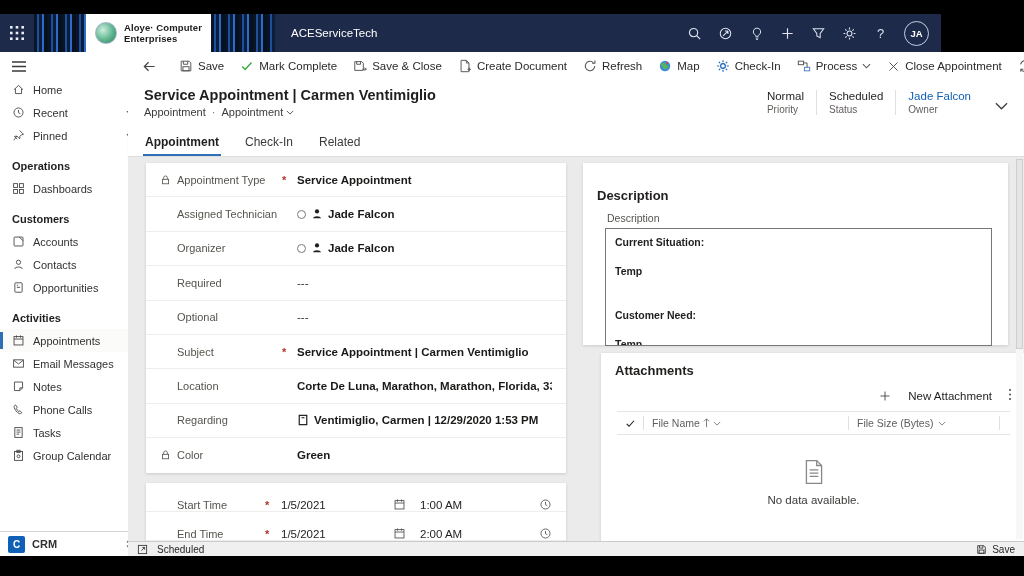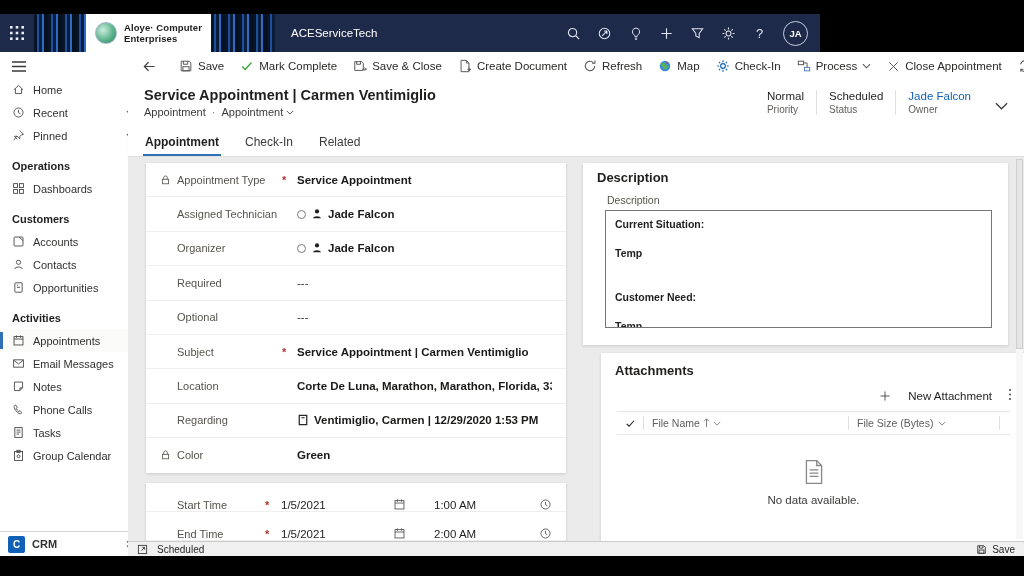--- a/index.html
+++ b/index.html
@@ -1,20 +1,20 @@
 <!DOCTYPE html>
 <html><head>
 <meta charset="utf-8">
 <style>
   *{box-sizing:border-box;margin:0;padding:0}
   html,body{width:1024px;height:576px;overflow:hidden}
   body{background:#000;font-family:"Liberation Sans",sans-serif;position:relative}
 
   
-  .appbar{position:absolute;top:14px;left:0;width:820px;height:38px;background:#1e2a4a;display:flex;align-items:center;color:#e9edf6}
+  .appbar{position:absolute;top:14px;left:0;width:941px;height:38px;background:#1e2a4a;display:flex;align-items:center;color:#e9edf6}
   .waffle{width:34px;height:38px;display:flex;align-items:center;justify-content:center;cursor:pointer}
   .logo{height:38px;display:flex;align-items:stretch;cursor:pointer}
   .logo-stripes{width:52px;background:repeating-linear-gradient(90deg,#081427 0 3px,#1d4f9c 3px 5px,#0b1d3a 5px 8px,#2e6bc4 8px 10px,#06101f 10px 14px)}
   .logo-stripes.right{width:64px}
   .logo-center{background:#fff;display:flex;align-items:center;padding:0 9px;gap:7px}
   .logo-globe{width:22px;height:22px;border-radius:50%;background:radial-gradient(circle at 35% 35%,#cdeede,#5cb48d 55%,#2c7f5b);border:1px solid #9fb3c8;flex:none}
   .logo-text{color:#1c1c1c;font-size:9.5px;font-weight:700;line-height:11px;letter-spacing:.1px}
   .appname{margin-left:16px;font-size:11.5px;color:#fff}
   .appbar-right{margin-left:auto;display:flex;align-items:center}
   .topicon{width:31px;height:38px;display:flex;align-items:center;justify-content:center;cursor:pointer;font-size:13px;color:#dfe4f0}
@@ -68,24 +68,24 @@
   .fval{font-size:11.5px;font-weight:700;color:#1b1a19;display:flex;align-items:center;gap:5px;flex:1;min-width:0;white-space:nowrap;overflow:hidden;cursor:pointer}
   .fval.dim{font-weight:400;color:#333}
   .ring{width:9px;height:9px;border:1px solid #7a7a7a;border-radius:50%;flex:none}
 
   #times-card{left:18px;top:326px;width:420px;height:70px}
   .trow{display:flex;align-items:flex-end;height:29px;padding:0 14px;border-bottom:1px solid #efeeed}
   .tpad{width:17px}
   .tlabel{width:88px;font-size:11px;color:#55544e}
   .treq{width:16px;font-size:11px;color:#b3312b;font-weight:700}
   .tdate{width:112px;font-size:11.5px;color:#201f1e;cursor:pointer}
-  .ttime{margin-left:28px;font-size:11.5px;color:#201f1e;cursor:pointer}
+  .ttime{margin-left:14px;font-size:11.5px;color:#201f1e;cursor:pointer}
   .ticon-right{margin-left:auto}
 
-  #desc-card{left:455px;top:6px;width:425px;height:182px;padding:7px 14px}
+  #desc-card{left:455px;top:6px;width:425px;height:182px;padding:25px 14px}
   .sec-title{font-size:13px;font-weight:700;color:#201f1e}
   .field-label{font-size:10.5px;color:#55544e;margin:9px 0 4px 10px}
   .desc-box{margin:0 2px 0 8px;border:1px solid #767676;height:118px;padding:6px 9px;font-size:10.5px;font-weight:700;color:#201f1e;line-height:14.5px;white-space:pre-line;overflow:hidden;cursor:text}
 
   #att-card{left:473px;top:196px;width:425px;height:188px;padding:10px 14px}
   .att-toolbar{display:flex;justify-content:flex-end;align-items:center;gap:16px;margin-top:8px;height:20px}
   .newatt{display:flex;align-items:center;gap:17px;font-size:11.5px;color:#201f1e;cursor:pointer}
   .att-dots{cursor:pointer;color:#444;font-size:12px}
   .att-grid-head{display:flex;align-items:center;height:24px;border-top:1px solid #e6e5e4;border-bottom:1px solid #e6e5e4;margin:5px 2px 0 2px;font-size:10.5px;color:#605e5c}
   .agh-check{width:26px;display:flex;justify-content:center}

